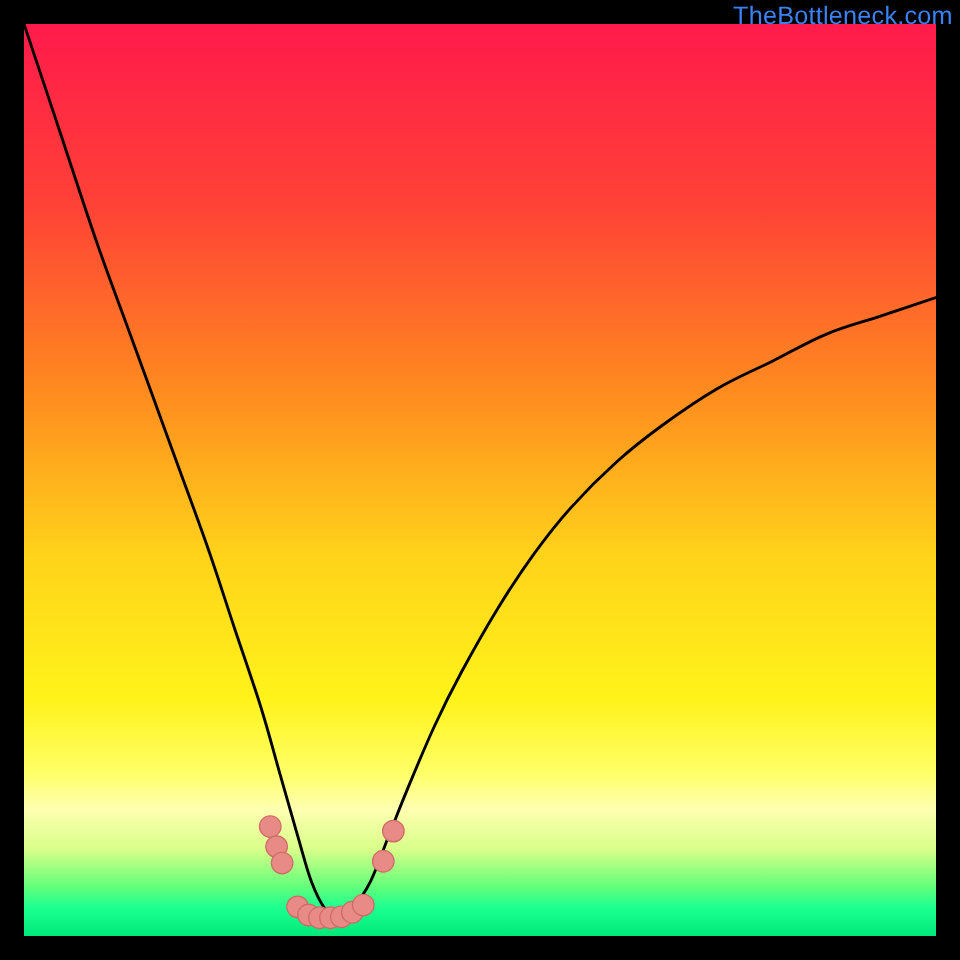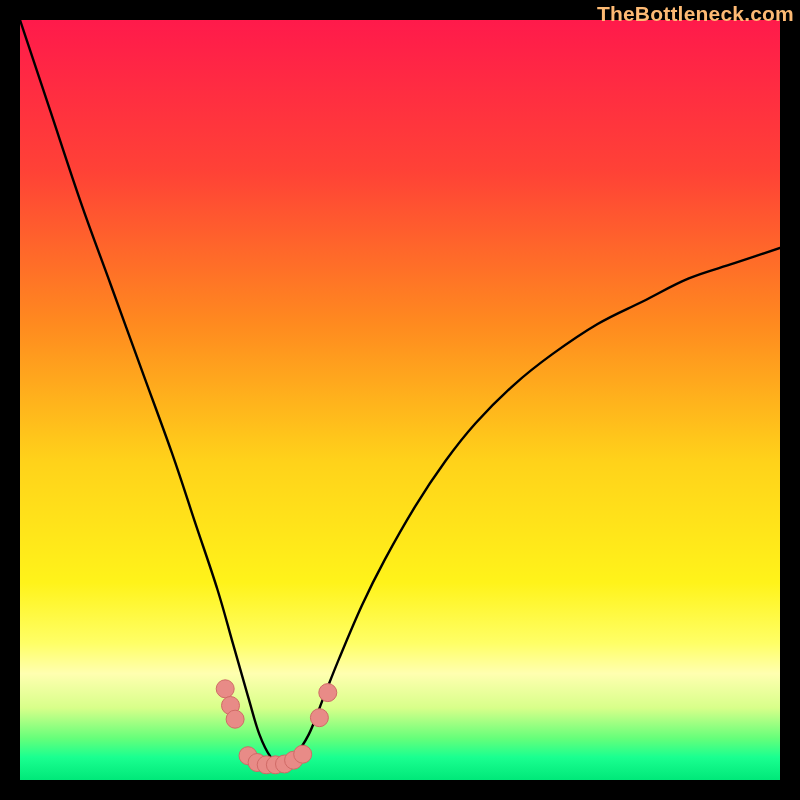--- a/index.html
+++ b/index.html
@@ -23,23 +23,23 @@
     position: absolute;
     left: 0;
     top: 0;
     width: 760px;
     height: 760px;
   }
   .watermark {
     position: absolute;
     top: 2px;
     right: 6px;
-    color: #fdba74;
+    color: #3b82f6;
     font-size: 21px;
-    font-weight: 700;
+    font-weight: 400;
     letter-spacing: 0.2px;
     margin-left: 20px;
   }
   svg { display: block; }
 </style>
 </head>
 <body>
 
 <div class="frame">
   <svg class="plot" viewBox="0 0 760 760">

